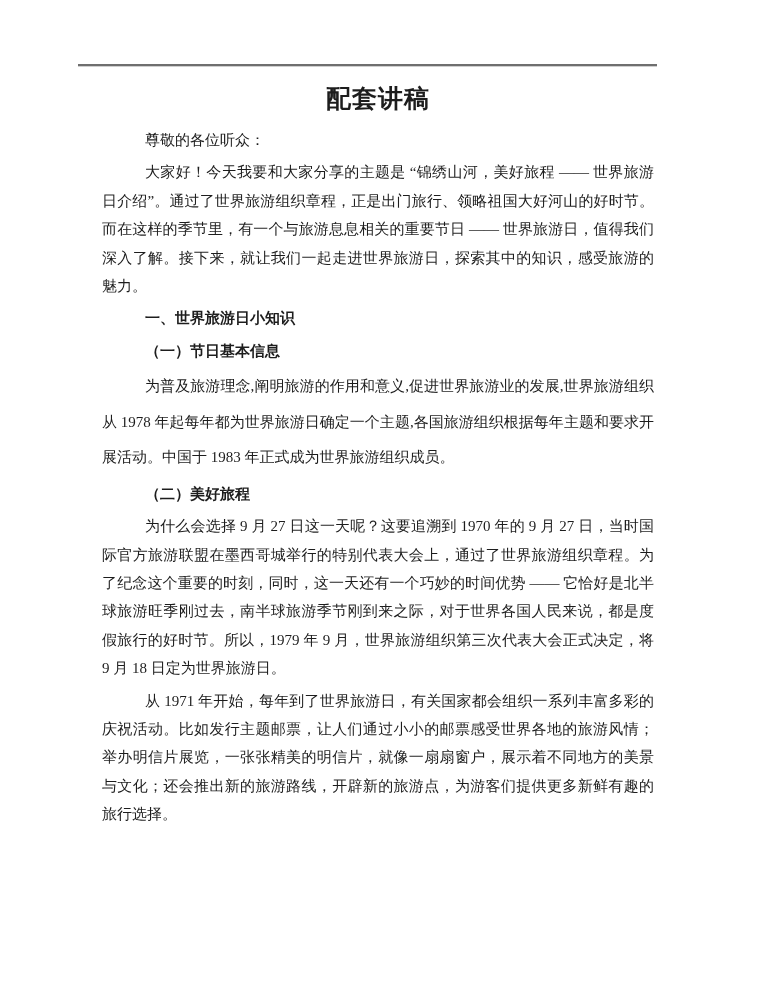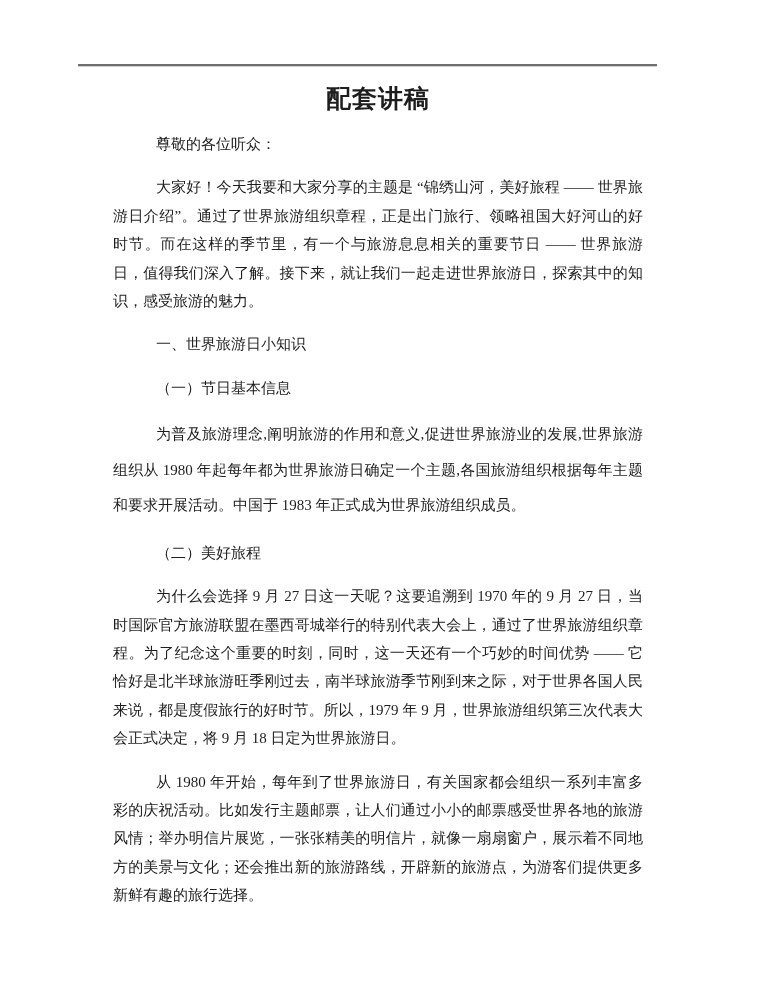--- a/index.html
+++ b/index.html
@@ -37,28 +37,28 @@
     letter-spacing: 1px;
   }
   .content {
     width: 560px;
     margin: 10px 0 0 98px;
     font-size: 15px;
     line-height: 28.4px;
     text-align: justify;
   }
   .content p {
-    margin: 15px;
+    margin: 4px;
     word-break: break-all;
   }
   .indent {
     text-indent: 43px;
   }
   .heading {
-    font-weight: 400;
+    font-weight: 700;
     text-indent: 43px;
   }
   .loose {
     line-height: 35.5px;
     margin-top: 2px !important;
     margin-bottom: 2px !important;
   }
 </style>
 </head>
 <body>
@@ -73,24 +73,24 @@
 
     <p class="indent">尊敬的各位听众：</p>
 
     <p class="indent">大家好！今天我要和大家分享的主题是 “锦绣山河，美好旅程 —— 世界旅游日介绍”。通过了世界旅游组织章程，正是出门旅行、领略祖国大好河山的好时节。而在这样的季节里，有一个与旅游息息相关的重要节日 —— 世界旅游日，值得我们深入了解。接下来，就让我们一起走进世界旅游日，探索其中的知识，感受旅游的魅力。</p>
 
     <p class="heading">一、世界旅游日小知识</p>
 
     <p class="heading">（一）节日基本信息</p>
 
 
-    <p class="indent loose">为普及旅游理念,阐明旅游的作用和意义,促进世界旅游业的发展,世界旅游组织从 1980 年起每年都为世界旅游日确定一个主题,各国旅游组织根据每年主题和要求开展活动。中国于 1983 年正式成为世界旅游组织成员。</p>
+    <p class="indent loose">为普及旅游理念,阐明旅游的作用和意义,促进世界旅游业的发展,世界旅游组织从 1978 年起每年都为世界旅游日确定一个主题,各国旅游组织根据每年主题和要求开展活动。中国于 1983 年正式成为世界旅游组织成员。</p>
 
     <p class="heading">（二）美好旅程</p>
 
 
     <p class="indent">为什么会选择 9 月 27 日这一天呢？这要追溯到 1970 年的 9 月 27 日，当时国际官方旅游联盟在墨西哥城举行的特别代表大会上，通过了世界旅游组织章程。为了纪念这个重要的时刻，同时，这一天还有一个巧妙的时间优势 —— 它恰好是北半球旅游旺季刚过去，南半球旅游季节刚到来之际，对于世界各国人民来说，都是度假旅行的好时节。所以，1979 年 9 月，世界旅游组织第三次代表大会正式决定，将 9 月 18 日定为世界旅游日。</p>
 
-    <p class="indent">从 1980 年开始，每年到了世界旅游日，有关国家都会组织一系列丰富多彩的庆祝活动。比如发行主题邮票，让人们通过小小的邮票感受世界各地的旅游风情；举办明信片展览，一张张精美的明信片，就像一扇扇窗户，展示着不同地方的美景与文化；还会推出新的旅游路线，开辟新的旅游点，为游客们提供更多新鲜有趣的旅行选择。</p>
+    <p class="indent">从 1971 年开始，每年到了世界旅游日，有关国家都会组织一系列丰富多彩的庆祝活动。比如发行主题邮票，让人们通过小小的邮票感受世界各地的旅游风情；举办明信片展览，一张张精美的明信片，就像一扇扇窗户，展示着不同地方的美景与文化；还会推出新的旅游路线，开辟新的旅游点，为游客们提供更多新鲜有趣的旅行选择。</p>
 
   </div>
 
 </div>
 
 </body></html>

